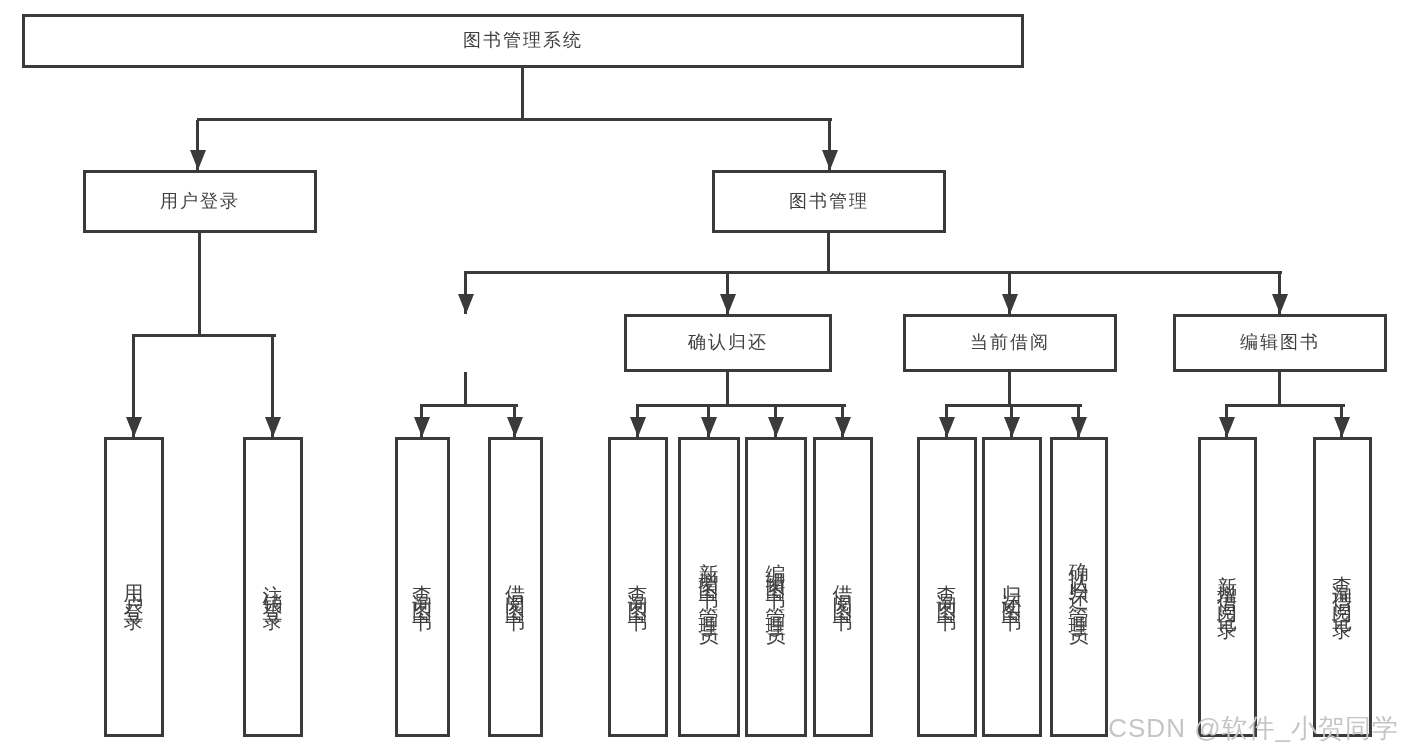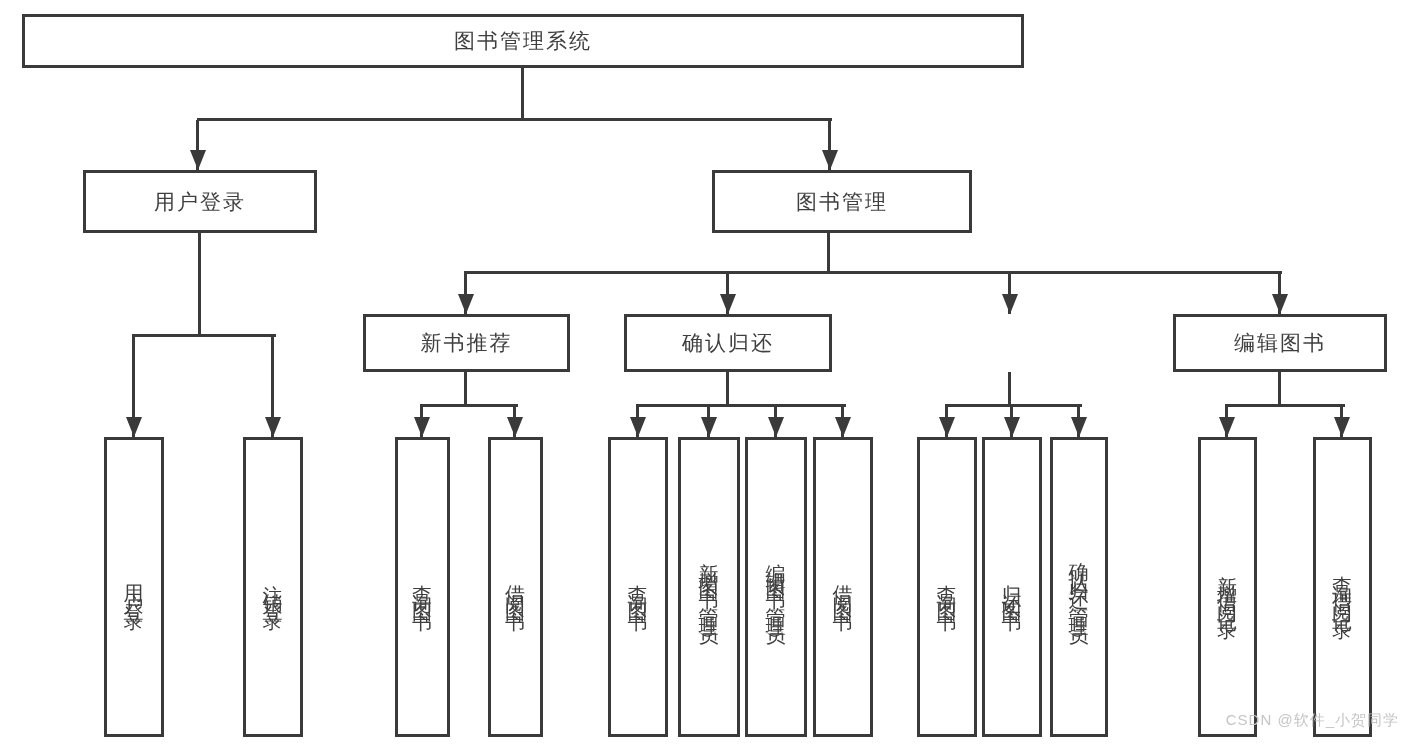--- a/index.html
+++ b/index.html
@@ -10,21 +10,21 @@
     overflow:hidden;
     font-family:"Liberation Sans","DejaVu Sans",sans-serif;
     color:var(--text,#3f3f3f);
   }
   .box {
     position:absolute;
     box-sizing:border-box;
     border:3px solid var(--line,#3a3a3a);
     background:var(--box-bg,#ffffff);
     display:flex; align-items:center; justify-content:center;
-    font-size:21px;
+    font-size:18px;
     letter-spacing:2px;
     line-height:1.2;
     white-space:nowrap;
   }
   .box.v {
     writing-mode:vertical-rl;
     text-orientation:mixed;
     font-size:20px;
     letter-spacing:9px;
     line-height:1;
@@ -40,56 +40,56 @@
     bottom:0; left:50%;
     transform:translateX(-50%);
     width:0; height:0;
     border-left:8px solid transparent;
     border-right:8px solid transparent;
     border-top:20px solid var(--line,#3a3a3a);
   }
   .watermark {
     position:absolute;
     top:711px; right:6px;
-    font-size:15px;
+    font-size:26px;
     letter-spacing:1px;
     color:var(--watermark,#c5c5c5);
     z-index:5;
     white-space:nowrap;
   }
 </style>
 </head>
 <body>
 
 <div class="canvas">
 
   <div class="box" style="left:22px;top:14px;width:1002px;height:54px">图书管理系统</div>
 
   <div class="vline" style="left:521px;top:68px;height:53px"></div>
   <div class="hline" style="left:197px;top:118px;width:635px"></div>
   <div class="arrow" style="left:196px;top:120px;height:50px"></div>
   <div class="arrow" style="left:828px;top:120px;height:50px"></div>
 
   <div class="box" style="left:83px;top:170px;width:234px;height:63px">用户登录</div>
-  <div class="box" style="left:712px;top:170px;width:260px;height:63px">图书管理</div>
+  <div class="box" style="left:712px;top:170px;width:234px;height:63px">图书管理</div>
 
   <div class="vline" style="left:198px;top:233px;height:104px"></div>
   <div class="hline" style="left:132px;top:334px;width:144px"></div>
   <div class="arrow" style="left:132px;top:336px;height:101px"></div>
   <div class="arrow" style="left:271px;top:336px;height:101px"></div>
 
   <div class="vline" style="left:827px;top:233px;height:41px"></div>
   <div class="hline" style="left:464px;top:271px;width:818px"></div>
   <div class="arrow" style="left:464px;top:273px;height:41px"></div>
   <div class="arrow" style="left:726px;top:273px;height:41px"></div>
   <div class="arrow" style="left:1008px;top:273px;height:41px"></div>
   <div class="arrow" style="left:1278px;top:273px;height:41px"></div>
 
-  <div class="box" style="left:363px;top:314px;width:207px;height:58px">新书推荐</div>
   <div class="box" style="left:624px;top:314px;width:208px;height:58px">确认归还</div>
+  <div class="box" style="left:903px;top:314px;width:214px;height:58px">当前借阅</div>
   <div class="box" style="left:1173px;top:314px;width:214px;height:58px">编辑图书</div>
 
   <div class="vline" style="left:464px;top:372px;height:35px"></div>
   <div class="hline" style="left:420px;top:404px;width:98px"></div>
   <div class="arrow" style="left:420px;top:406px;height:31px"></div>
   <div class="arrow" style="left:513px;top:406px;height:31px"></div>
 
   <div class="vline" style="left:726px;top:372px;height:35px"></div>
   <div class="hline" style="left:636px;top:404px;width:210px"></div>
   <div class="arrow" style="left:636px;top:406px;height:31px"></div>

